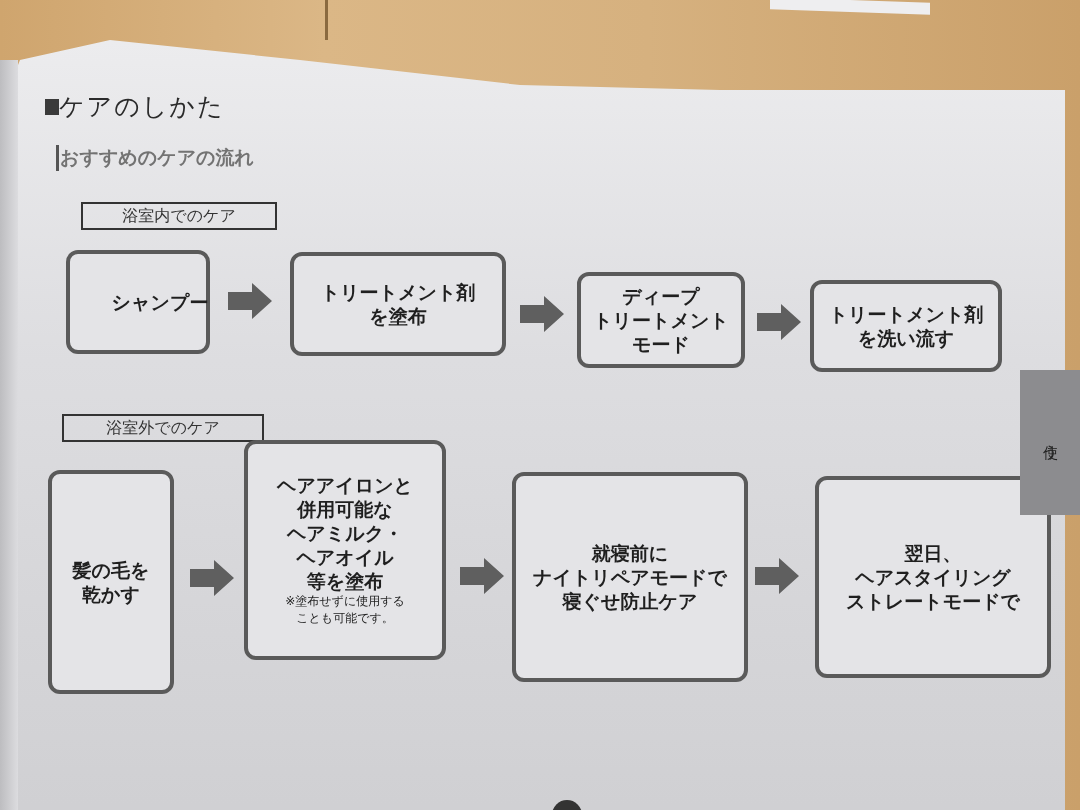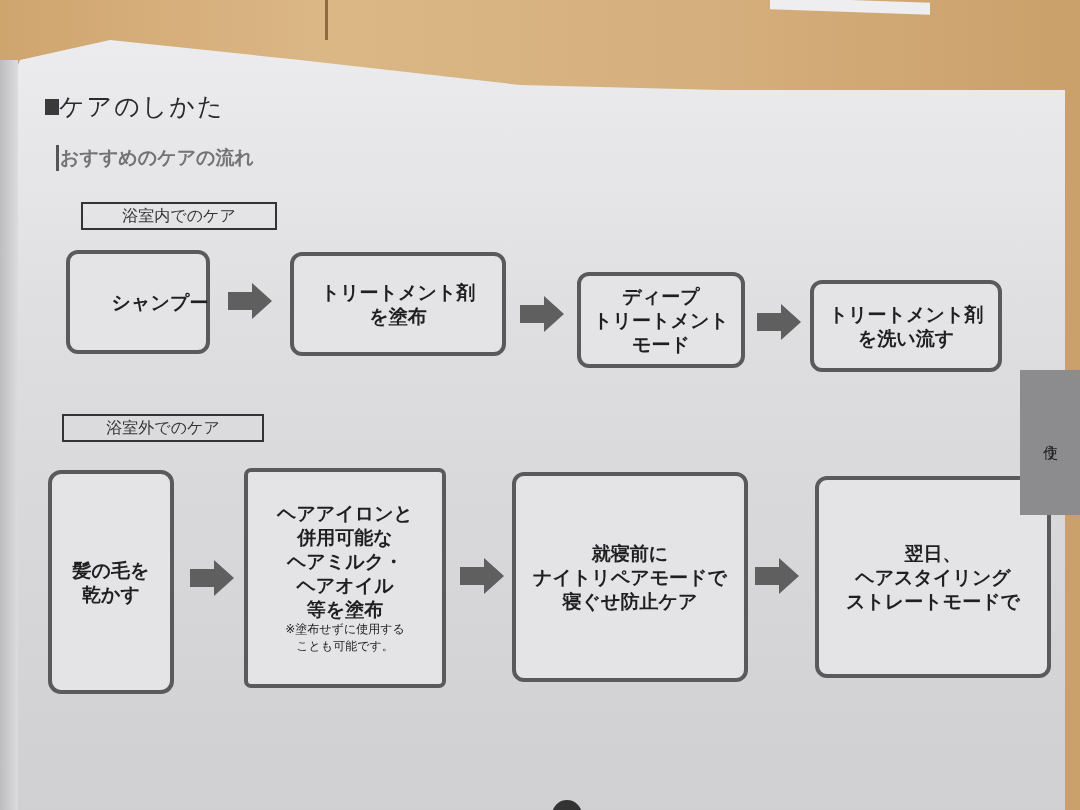--- a/index.html
+++ b/index.html
@@ -91,29 +91,29 @@
     <polygon points="0,9 24,9 24,0 44,18 24,36 24,27 0,27" fill="#5f5f5f"></polygon>
   </svg>
 
 <div class="box" style="left:810px;top:280px;width:192px;height:92px;">
   <span class="line">トリートメント剤</span>
   <span class="line">を洗い流す</span>
 </div>
 
 <div class="section-label" style="left:62px;top:414px;width:198px;">浴室外でのケア</div>
 
-<div class="box" style="left:48px;top:470px;width:126px;height:224px;border-radius:13px;">
+<div class="box" style="left:48px;top:470px;width:126px;height:224px;">
   <span class="line">髪の毛を</span>
   <span class="line">乾かす</span>
 </div>
 <svg class="arrow" style="left:190px;top:560px;" viewBox="0 0 44 36">
     <polygon points="0,9 24,9 24,0 44,18 24,36 24,27 0,27" fill="#5f5f5f"></polygon>
   </svg>
 
-<div class="box" style="left:244px;top:468px;width:202px;height:220px;border-radius:7px;">
+<div class="box" style="left:244px;top:440px;width:202px;height:220px;">
   <span class="line">ヘアアイロンと</span>
   <span class="line">併用可能な</span>
   <span class="line">ヘアミルク・</span>
   <span class="line">ヘアオイル</span>
   <span class="line">等を塗布</span>
   <span class="note">
     <span class="line">※塗布せずに使用する</span>
     <span class="line">ことも可能です。</span>
   </span>
 </div>

